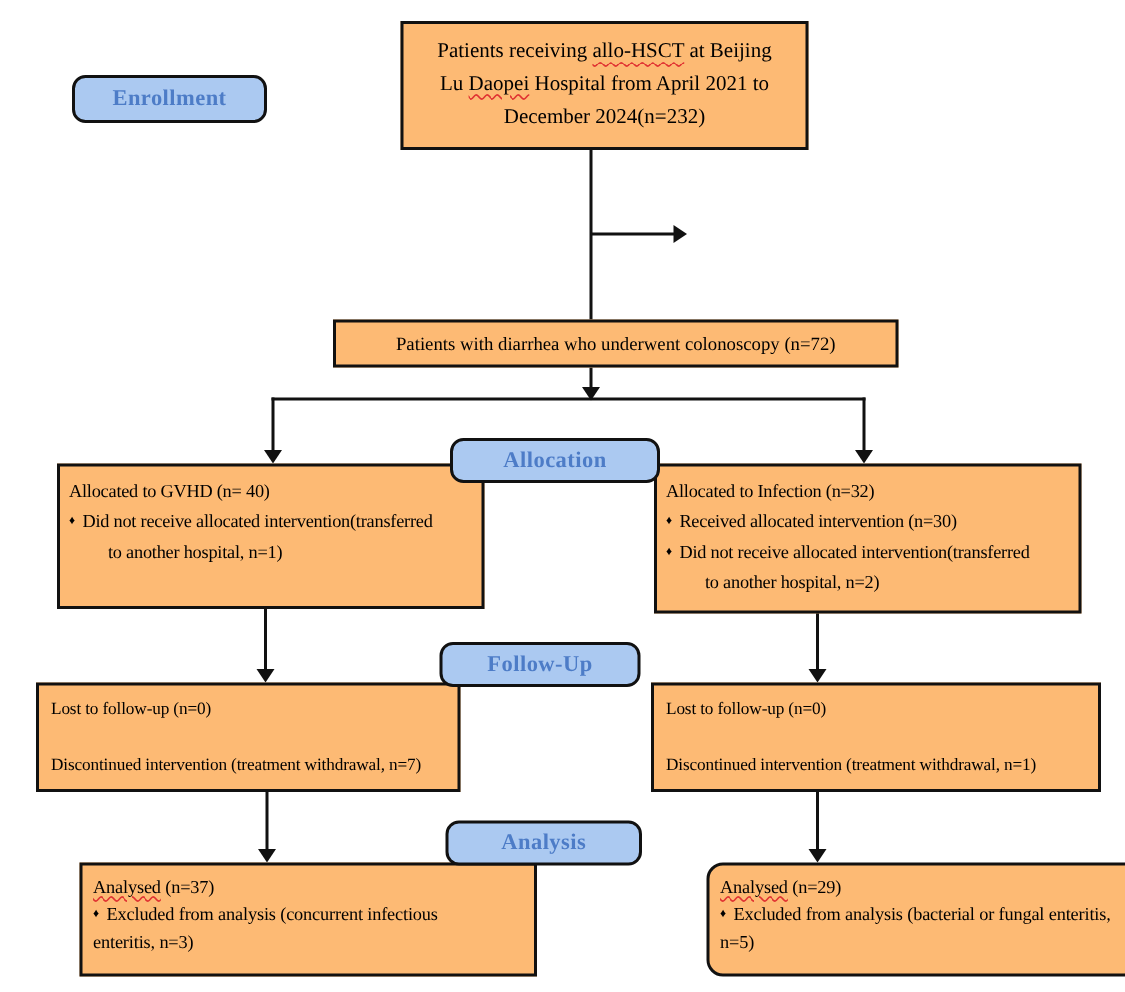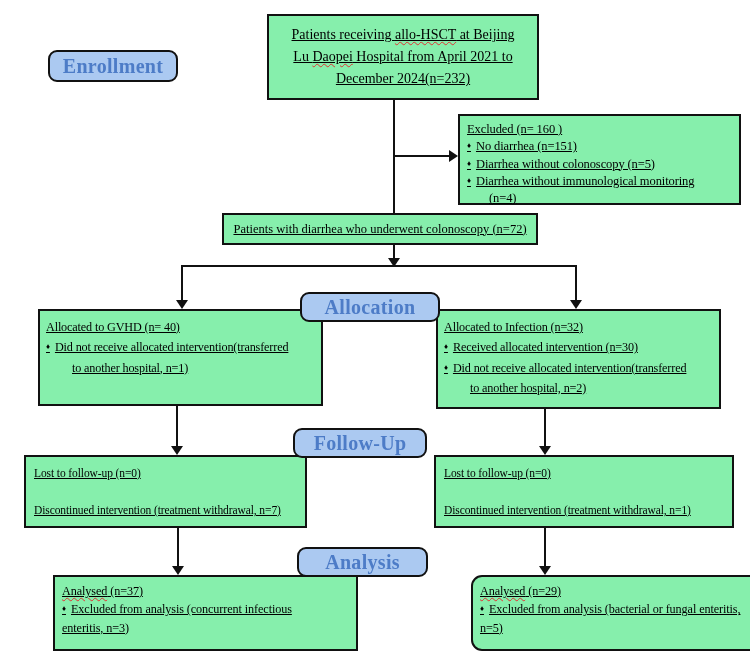--- a/index.html
+++ b/index.html
@@ -2,45 +2,45 @@
 <html><head>
 <meta charset="utf-8">
 <style>
   html,body{margin:0;padding:0;background:#ffffff;}
   #canvas{
     position:relative;width:750px;height:661px;background:#ffffff;
     font-family:"Liberation Serif","DejaVu Serif",serif;color:#000;overflow:hidden;
   }
   
   .fbox{
-    position:absolute;background:#86efac;border:2px solid #111;box-sizing:border-box;z-index:2;text-decoration:underline;
+    position:absolute;background:#fdba74;border:2px solid #111;box-sizing:border-box;z-index:2;
   }
   .center-text{display:flex;flex-direction:column;justify-content:center;align-items:center;text-align:center;}
   
   .pill{
     position:absolute;background:#abc9f1;border:2px solid #111;border-radius:9px;
     box-sizing:border-box;display:flex;align-items:center;justify-content:center;
-    font-weight:bold;color:#4d7cc7;font-size:20px;z-index:5;letter-spacing:.3px;
+    font-weight:bold;color:#4d7cc7;font-size:15px;z-index:5;letter-spacing:.3px;
   }
   
   .lv{position:absolute;width:2px;background:#111;z-index:1;}
   .lh{position:absolute;height:2px;background:#111;z-index:1;}
   .arr-down{position:absolute;width:0;height:0;border-left:6px solid transparent;border-right:6px solid transparent;border-top:9px solid #111;z-index:1;}
   .arr-right{position:absolute;width:0;height:0;border-top:6px solid transparent;border-bottom:6px solid transparent;border-left:9px solid #111;z-index:1;}
   
   .nowrap{white-space:nowrap;}
   .prewrap{white-space:pre-line;}
   .misspell{text-decoration:underline wavy #e03131 1px;text-underline-offset:2px;}
   .bmark{font-size:8px;margin-right:5px;vertical-align:2px;}
   .hang22{padding-left:22px;text-indent:-22px;}
   .hang26{padding-left:26px;text-indent:-26px;}
   
   #box-top{left:267px;top:14px;width:272px;height:86px;font-size:14px;line-height:1.55;}
   #box-excluded{left:458px;top:114px;width:283px;height:91px;font-size:12.5px;line-height:1.38;padding:5px 6px 0 7px;letter-spacing:-0.1px;}
-  #box-colono{left:222px;top:213px;width:316px;height:32px;font-size:12.5px;}
+  #box-colono{left:222px;top:213px;width:377px;height:32px;font-size:12.5px;}
   #box-alloc-l{left:38px;top:309px;width:285px;height:97px;}
   #box-alloc-r{left:436px;top:309px;width:285px;height:100px;}
   .allocbox{font-size:12.2px;line-height:1.66;padding:6px 4px 0 6px;letter-spacing:-0.15px;}
   #box-fu-l{left:24px;top:455px;width:283px;height:73px;}
   #box-fu-r{left:434px;top:455px;width:300px;height:73px;}
   .fubox{font-size:11.5px;line-height:1.3;padding:9px 4px 0 8px;letter-spacing:-0.1px;}
   .fu-gap{height:22px;}
   #box-an-l{left:14px;top:575px;width:305px;height:76px;}
   #box-an-r{left:432px;top:575px;width:310px;height:76px;border-radius:11px;}
   .anbox{font-size:12.2px;line-height:1.5;padding:5px 5px 0 7px;letter-spacing:-0.1px;margin-left:39px;}
@@ -89,27 +89,20 @@
   <div class="pill" id="pill-analysis">
       <span>Analysis</span>
     </div>
 
   <div class="fbox center-text" id="box-top">
     <div class="nowrap"><span>Patients receiving </span><span class="misspell">allo-HSCT</span><span> at Beijing</span></div>
     <div class="nowrap"><span>Lu </span><span class="misspell">Daopei</span><span> Hospital from April 2021 to</span></div>
     <div class="nowrap">December 2024(n=232)</div>
   </div>
 
-  <div class="fbox" id="box-excluded">
-    <div>Excluded  (n= 160 )</div>
-    <div class="hang22"><span class="bmark">♦</span><span class="prewrap">No diarrhea (n=151)</span></div>
-    <div class="hang22"><span class="bmark">♦</span><span class="prewrap">Diarrhea without colonoscopy (n=5)</span></div>
-    <div class="hang22"><span class="bmark">♦</span><span class="prewrap">Diarrhea without immunological monitoring
-(n=4)</span></div>
-  </div>
 
   <div class="fbox center-text" id="box-colono">
     <div class="nowrap">Patients with diarrhea who underwent colonoscopy (n=72)</div>
   </div>
 
   <div class="fbox allocbox" id="box-alloc-l">
     <div>Allocated to GVHD (n= 40)</div>
     <div class="hang26"><span class="bmark">♦</span><span class="prewrap">Did not receive allocated intervention(transferred
 to another hospital, n=1)</span></div>
   </div>

